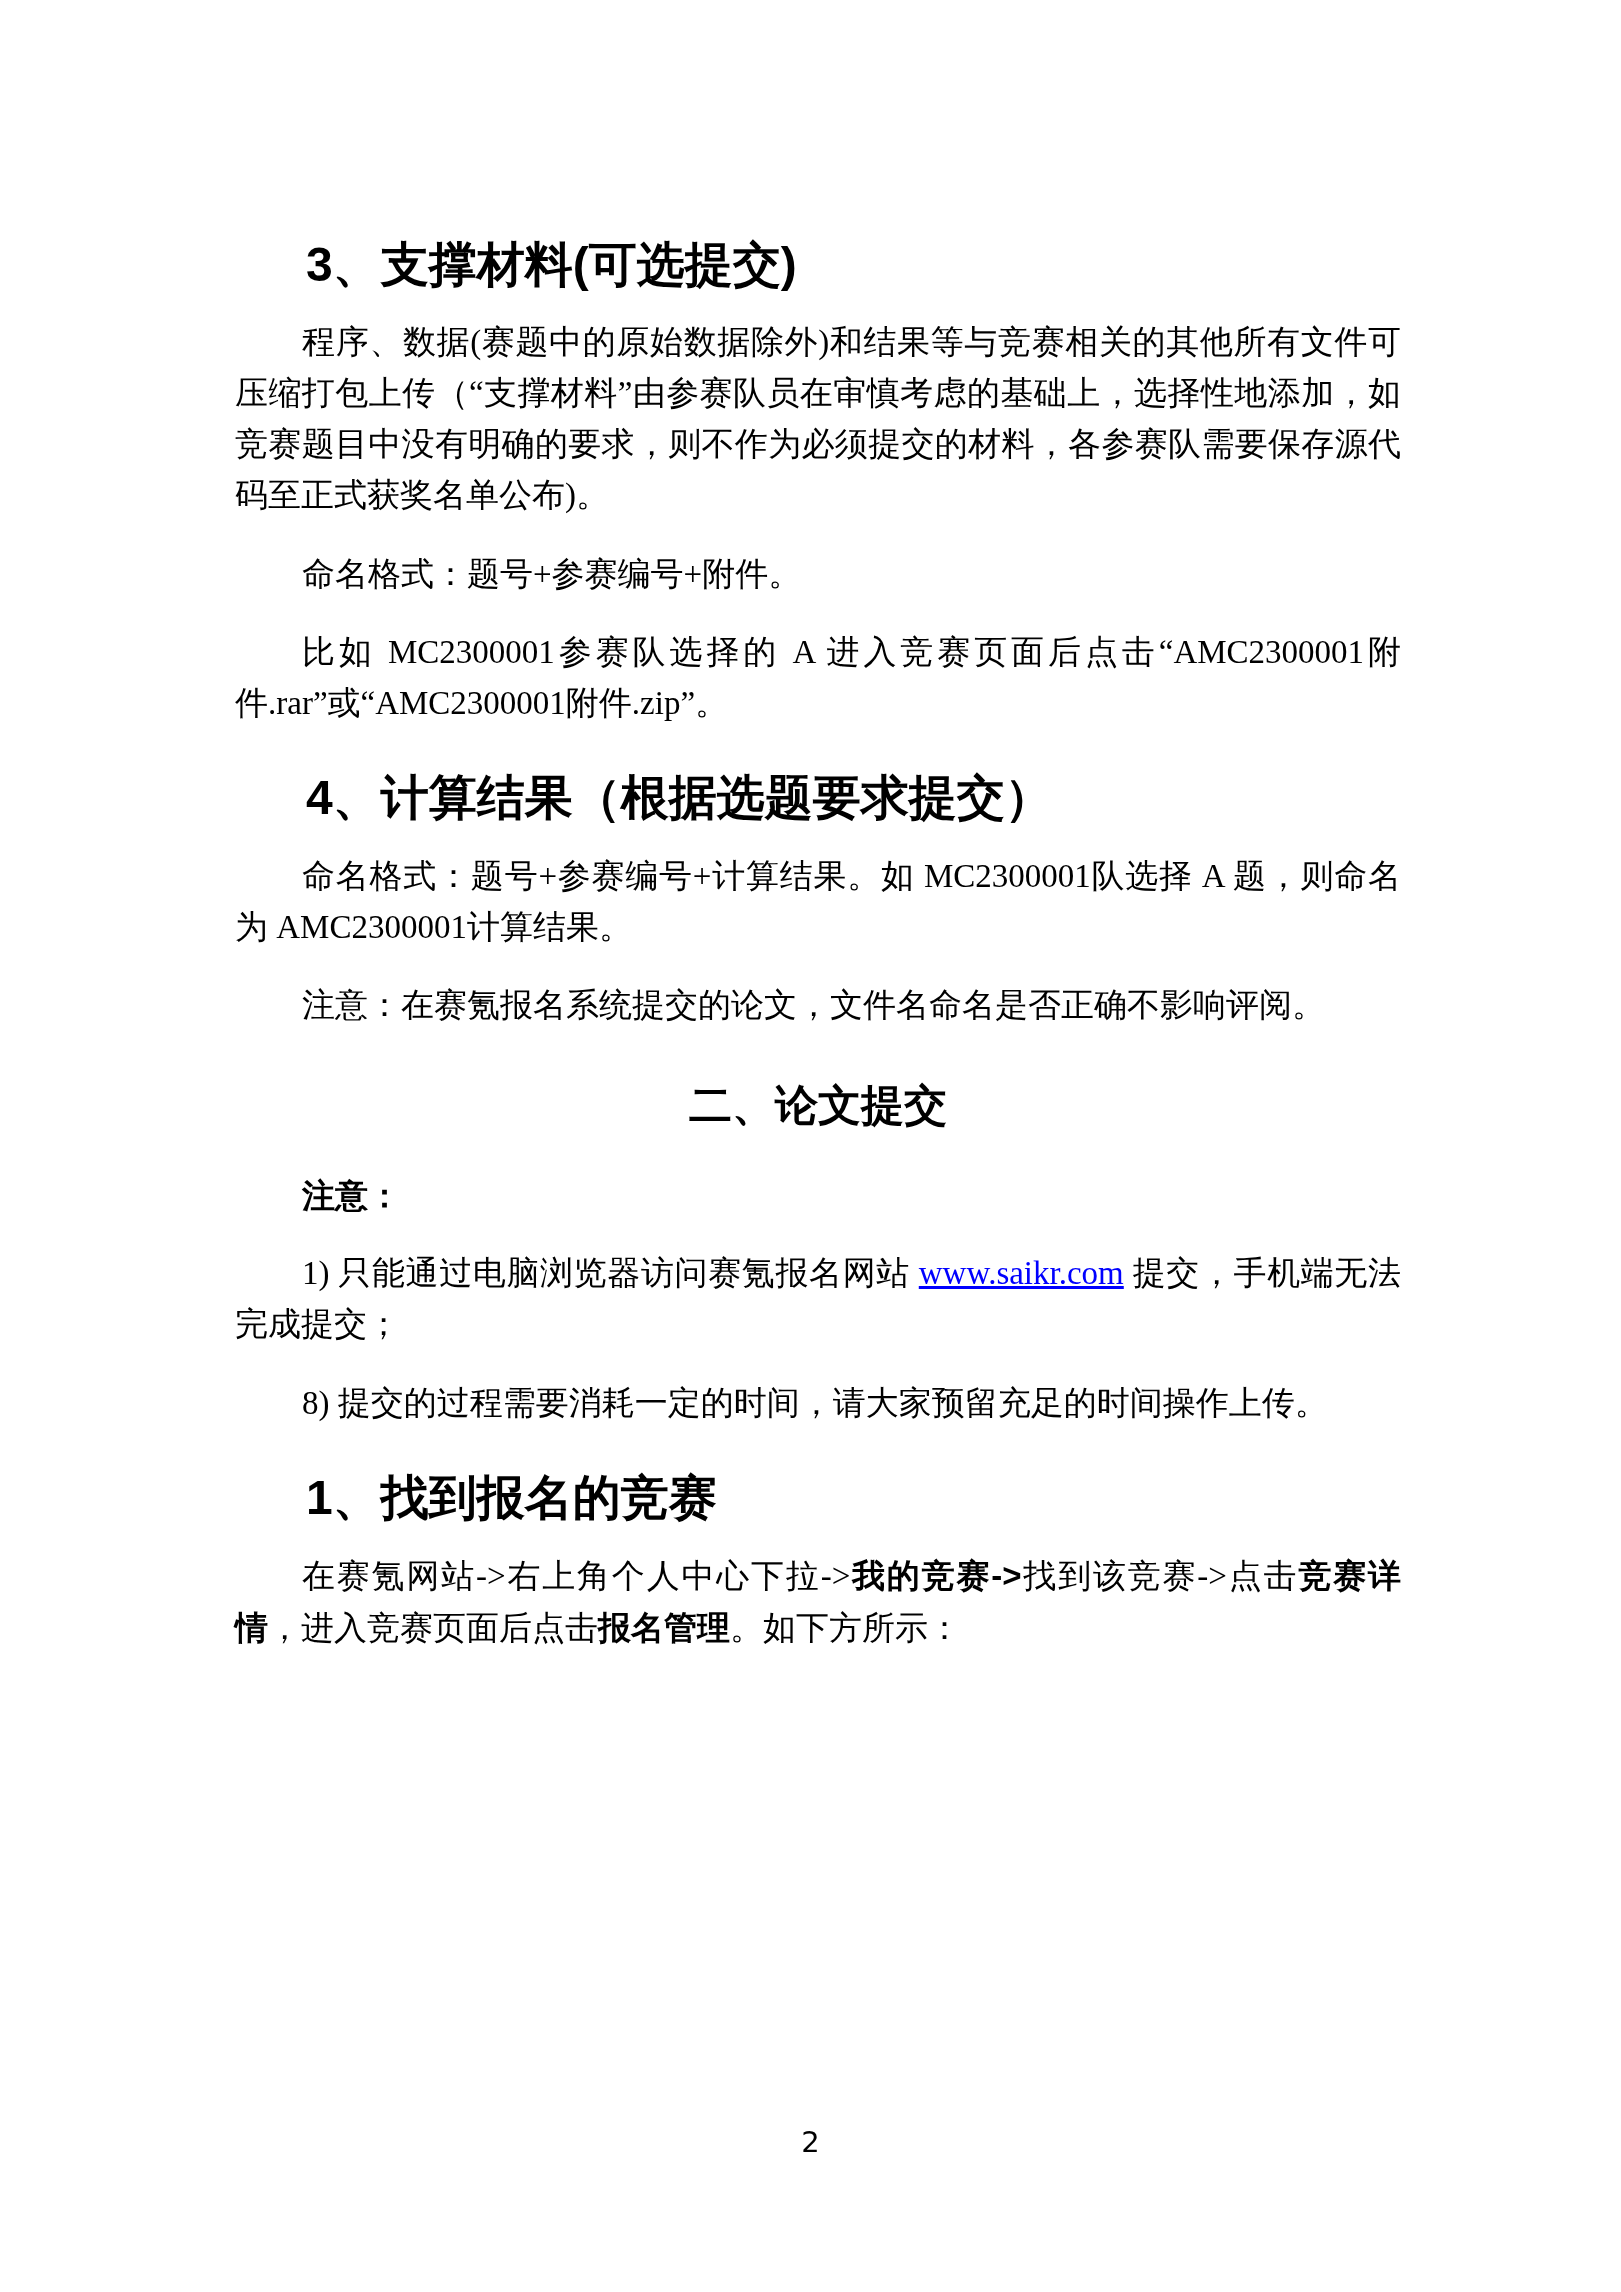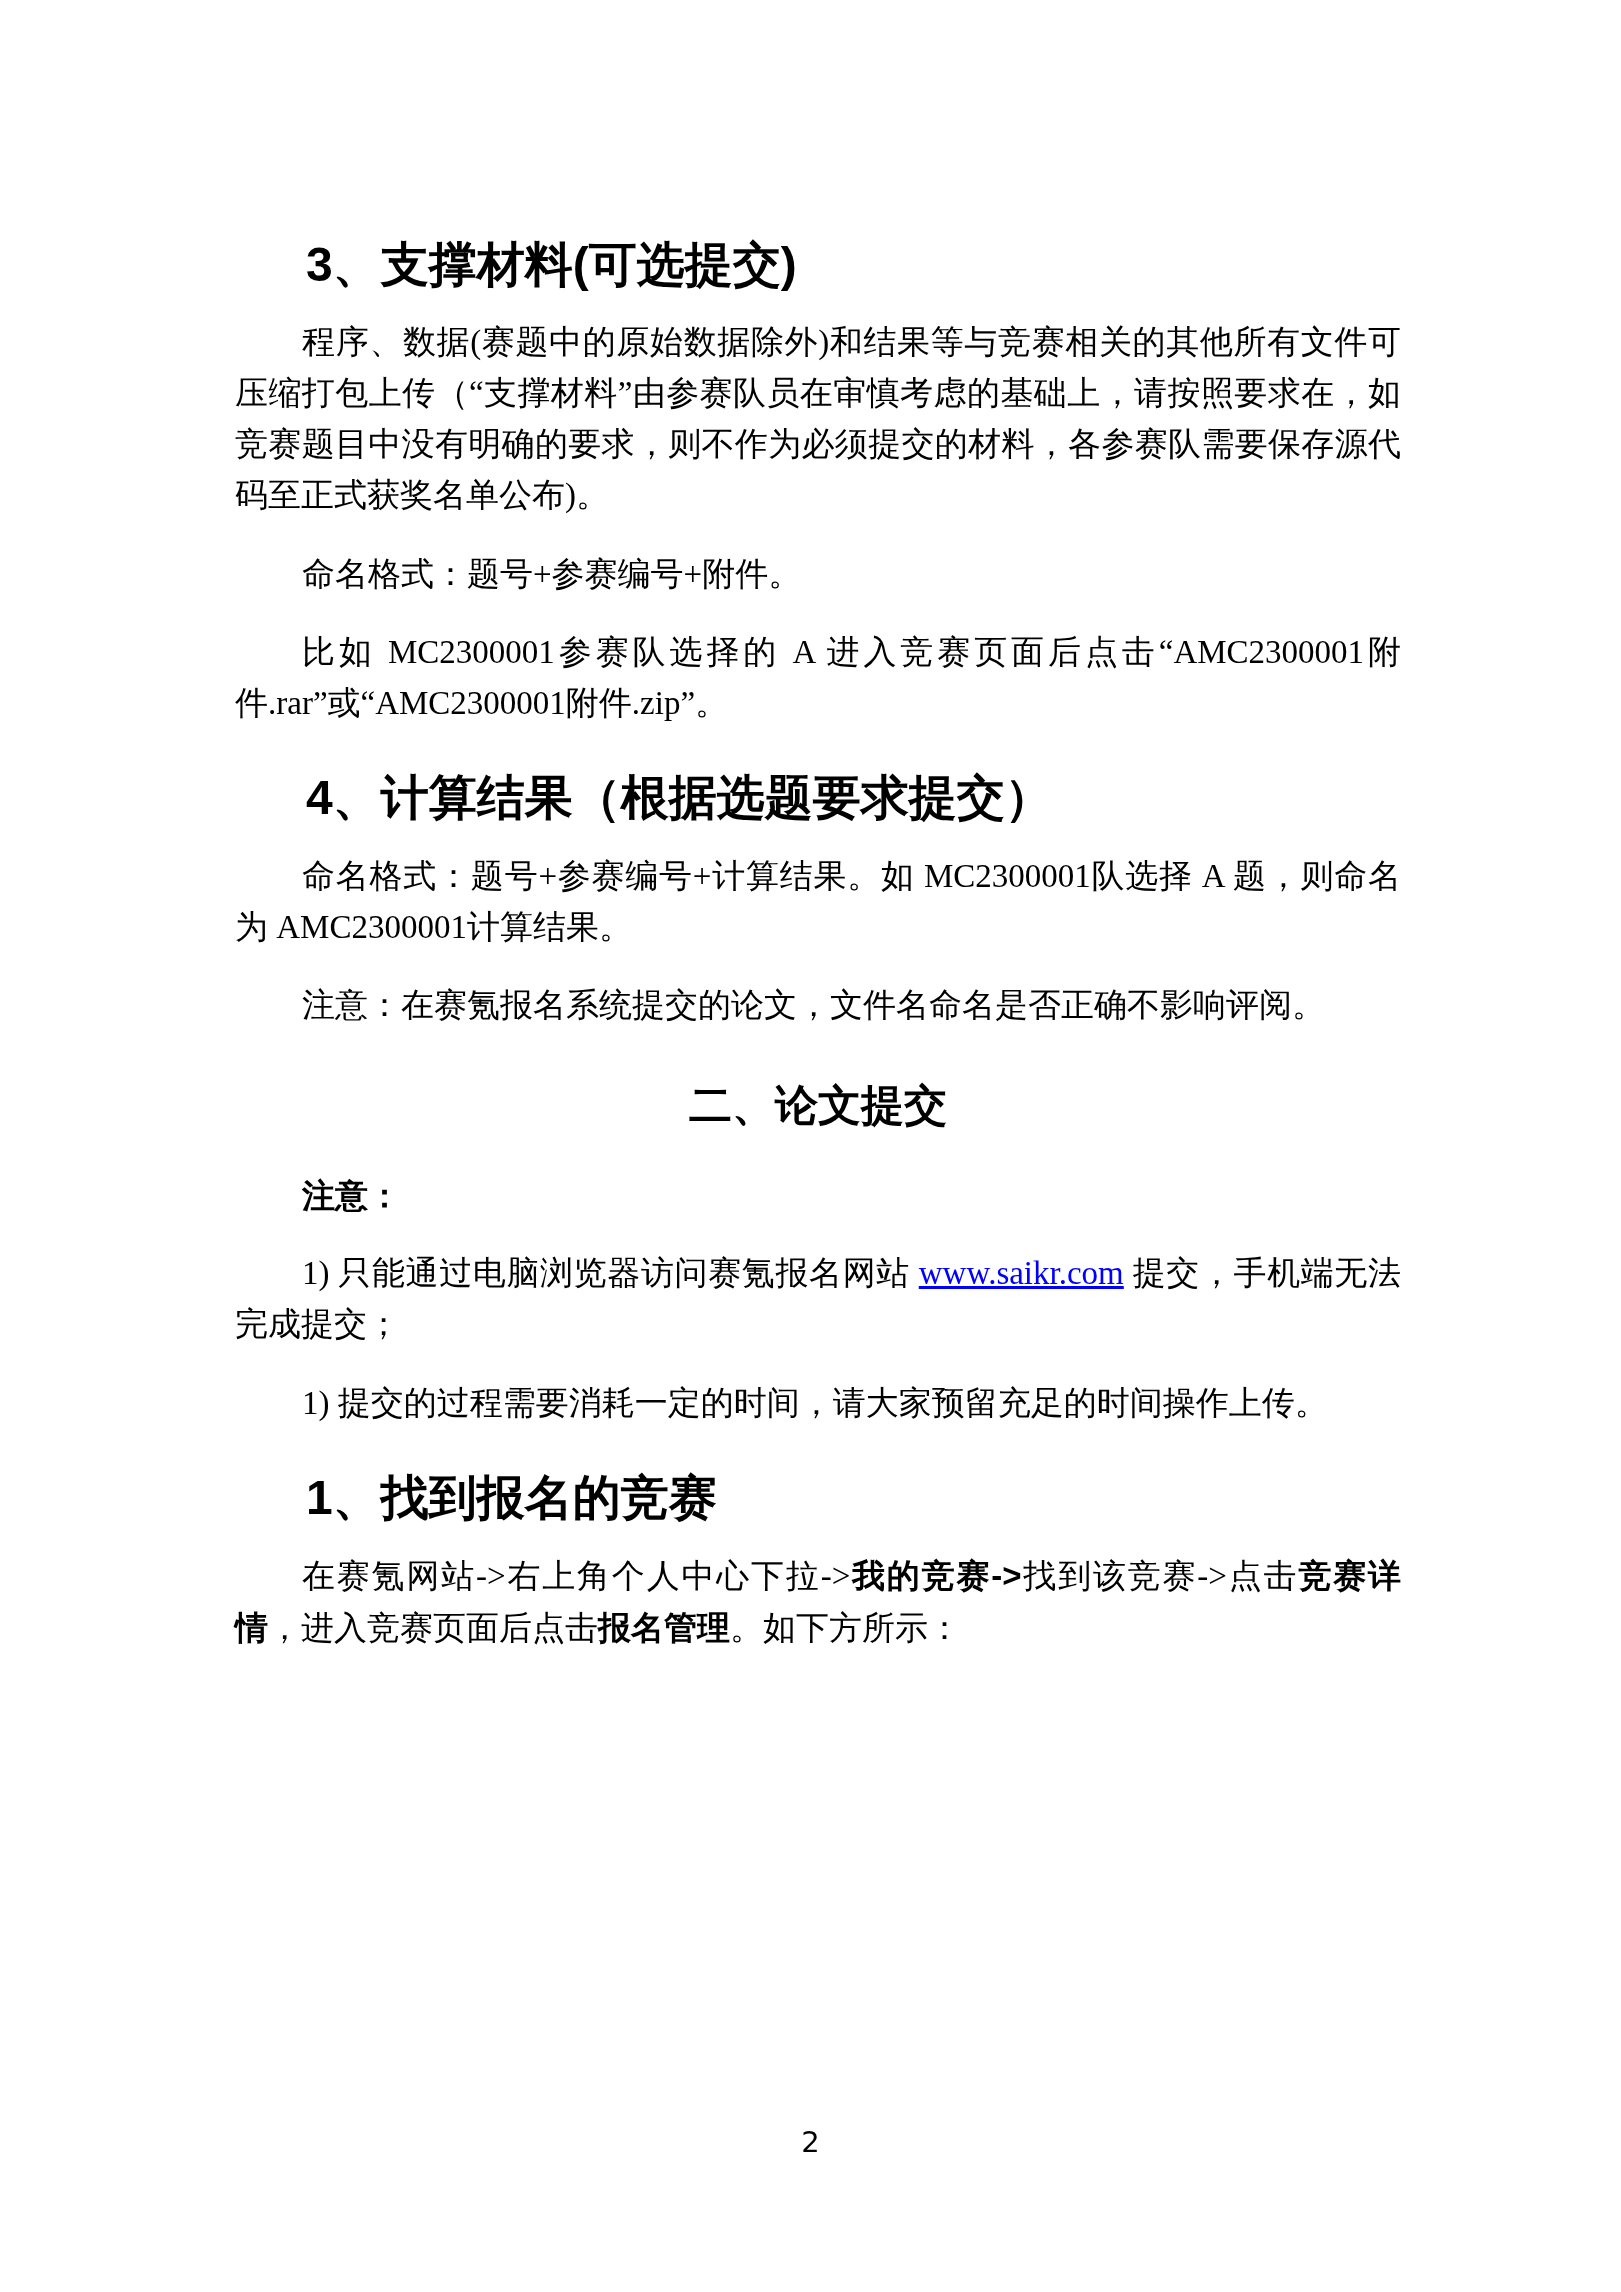--- a/index.html
+++ b/index.html
@@ -64,40 +64,40 @@
   }
 </style>
 </head>
 <body style="background: rgb(255, 255, 255); color: rgb(0, 0, 0);">
 
 <main class="content">
 
 
   <h3 class="sub-heading">3、支撑材料(可选提交)</h3>
 
-  <p class="body-para">程序、数据(赛题中的原始数据除外)和结果等与竞赛相关的其他所有文件可压缩打包上传（“支撑材料”由参赛队员在审慎考虑的基础上，请按照要求在，如竞赛题目中没有明确的要求，则不作为必须提交的材料，各参赛队需要保存源代码至正式获奖名单公布)。</p>
+  <p class="body-para">程序、数据(赛题中的原始数据除外)和结果等与竞赛相关的其他所有文件可压缩打包上传（“支撑材料”由参赛队员在审慎考虑的基础上，选择性地添加，如竞赛题目中没有明确的要求，则不作为必须提交的材料，各参赛队需要保存源代码至正式获奖名单公布)。</p>
 
   <p class="body-para">命名格式：题号+参赛编号+附件。</p>
 
   <p class="body-para">比如 MC2300001参赛队选择的 A 进入竞赛页面后点击“AMC2300001附件.rar”或“AMC2300001附件.zip”。</p>
 
   <h3 class="sub-heading">4、计算结果（根据选题要求提交）</h3>
 
 
   <p class="body-para">命名格式：题号+参赛编号+计算结果。如 MC2300001队选择 A 题，则命名为 AMC2300001计算结果。</p>
 
   <p class="body-para">注意：在赛氪报名系统提交的论文，文件名命名是否正确不影响评阅。</p>
 
   <h2 class="sec-heading">二、论文提交</h2>
 
   <p class="body-para strong-cjk">注意：</p>
 
   <p class="body-para"><span>1) 只能通过电脑浏览器访问赛氪报名网站 </span><a class="doc-link">www.saikr.com</a><span> 提交，手机端无法完成提交；</span></p>
 
-  <p class="body-para">1) 提交的过程需要消耗一定的时间，请大家预留充足的时间操作上传。</p>
+  <p class="body-para">8) 提交的过程需要消耗一定的时间，请大家预留充足的时间操作上传。</p>
 
   <h3 class="sub-heading">1、找到报名的竞赛</h3>
 
   <p class="body-para"><span>在赛氪网站-&gt;右上角个人中心下拉-&gt;</span><b class="strong-cjk">我的竞赛-&gt;</b><span>找到该竞赛-&gt;点击</span><b class="strong-cjk">竞赛详情</b><span>，进入竞赛页面后点击</span><b class="strong-cjk">报名管理</b><span>。如下方所示：</span></p>
 
 </main>
 
 <div class="footer">
   <span>2</span>
 </div>

